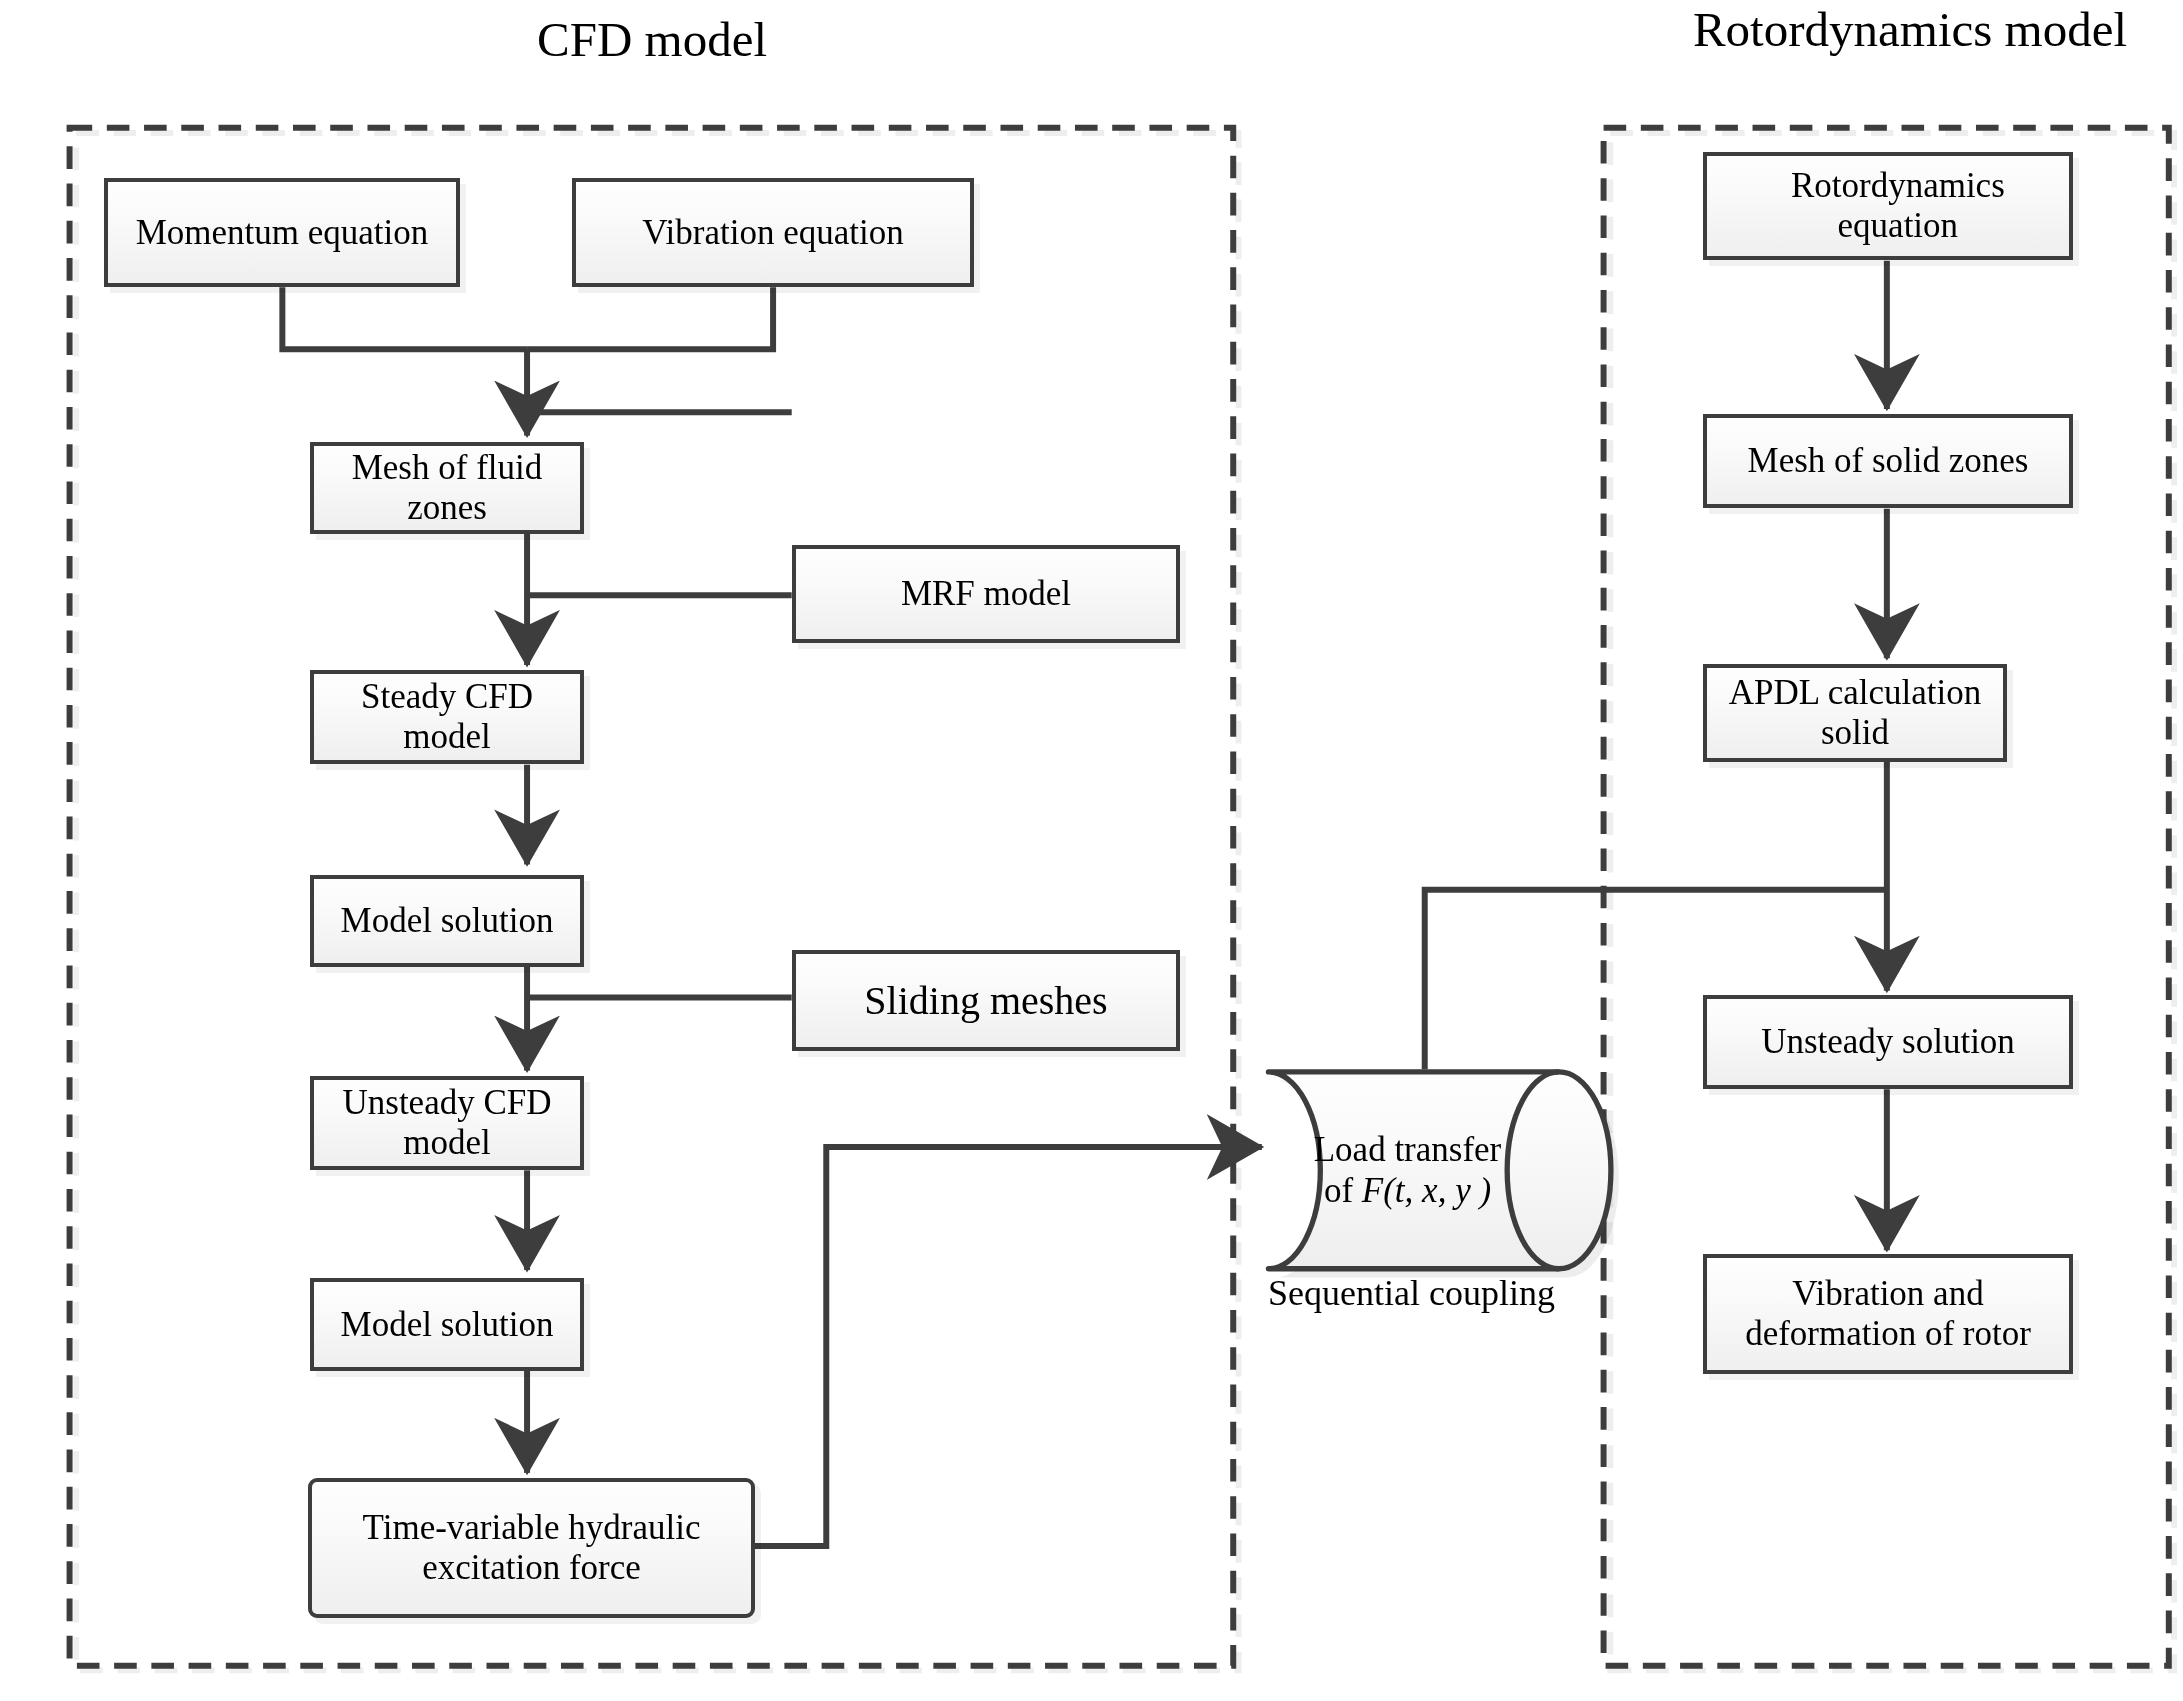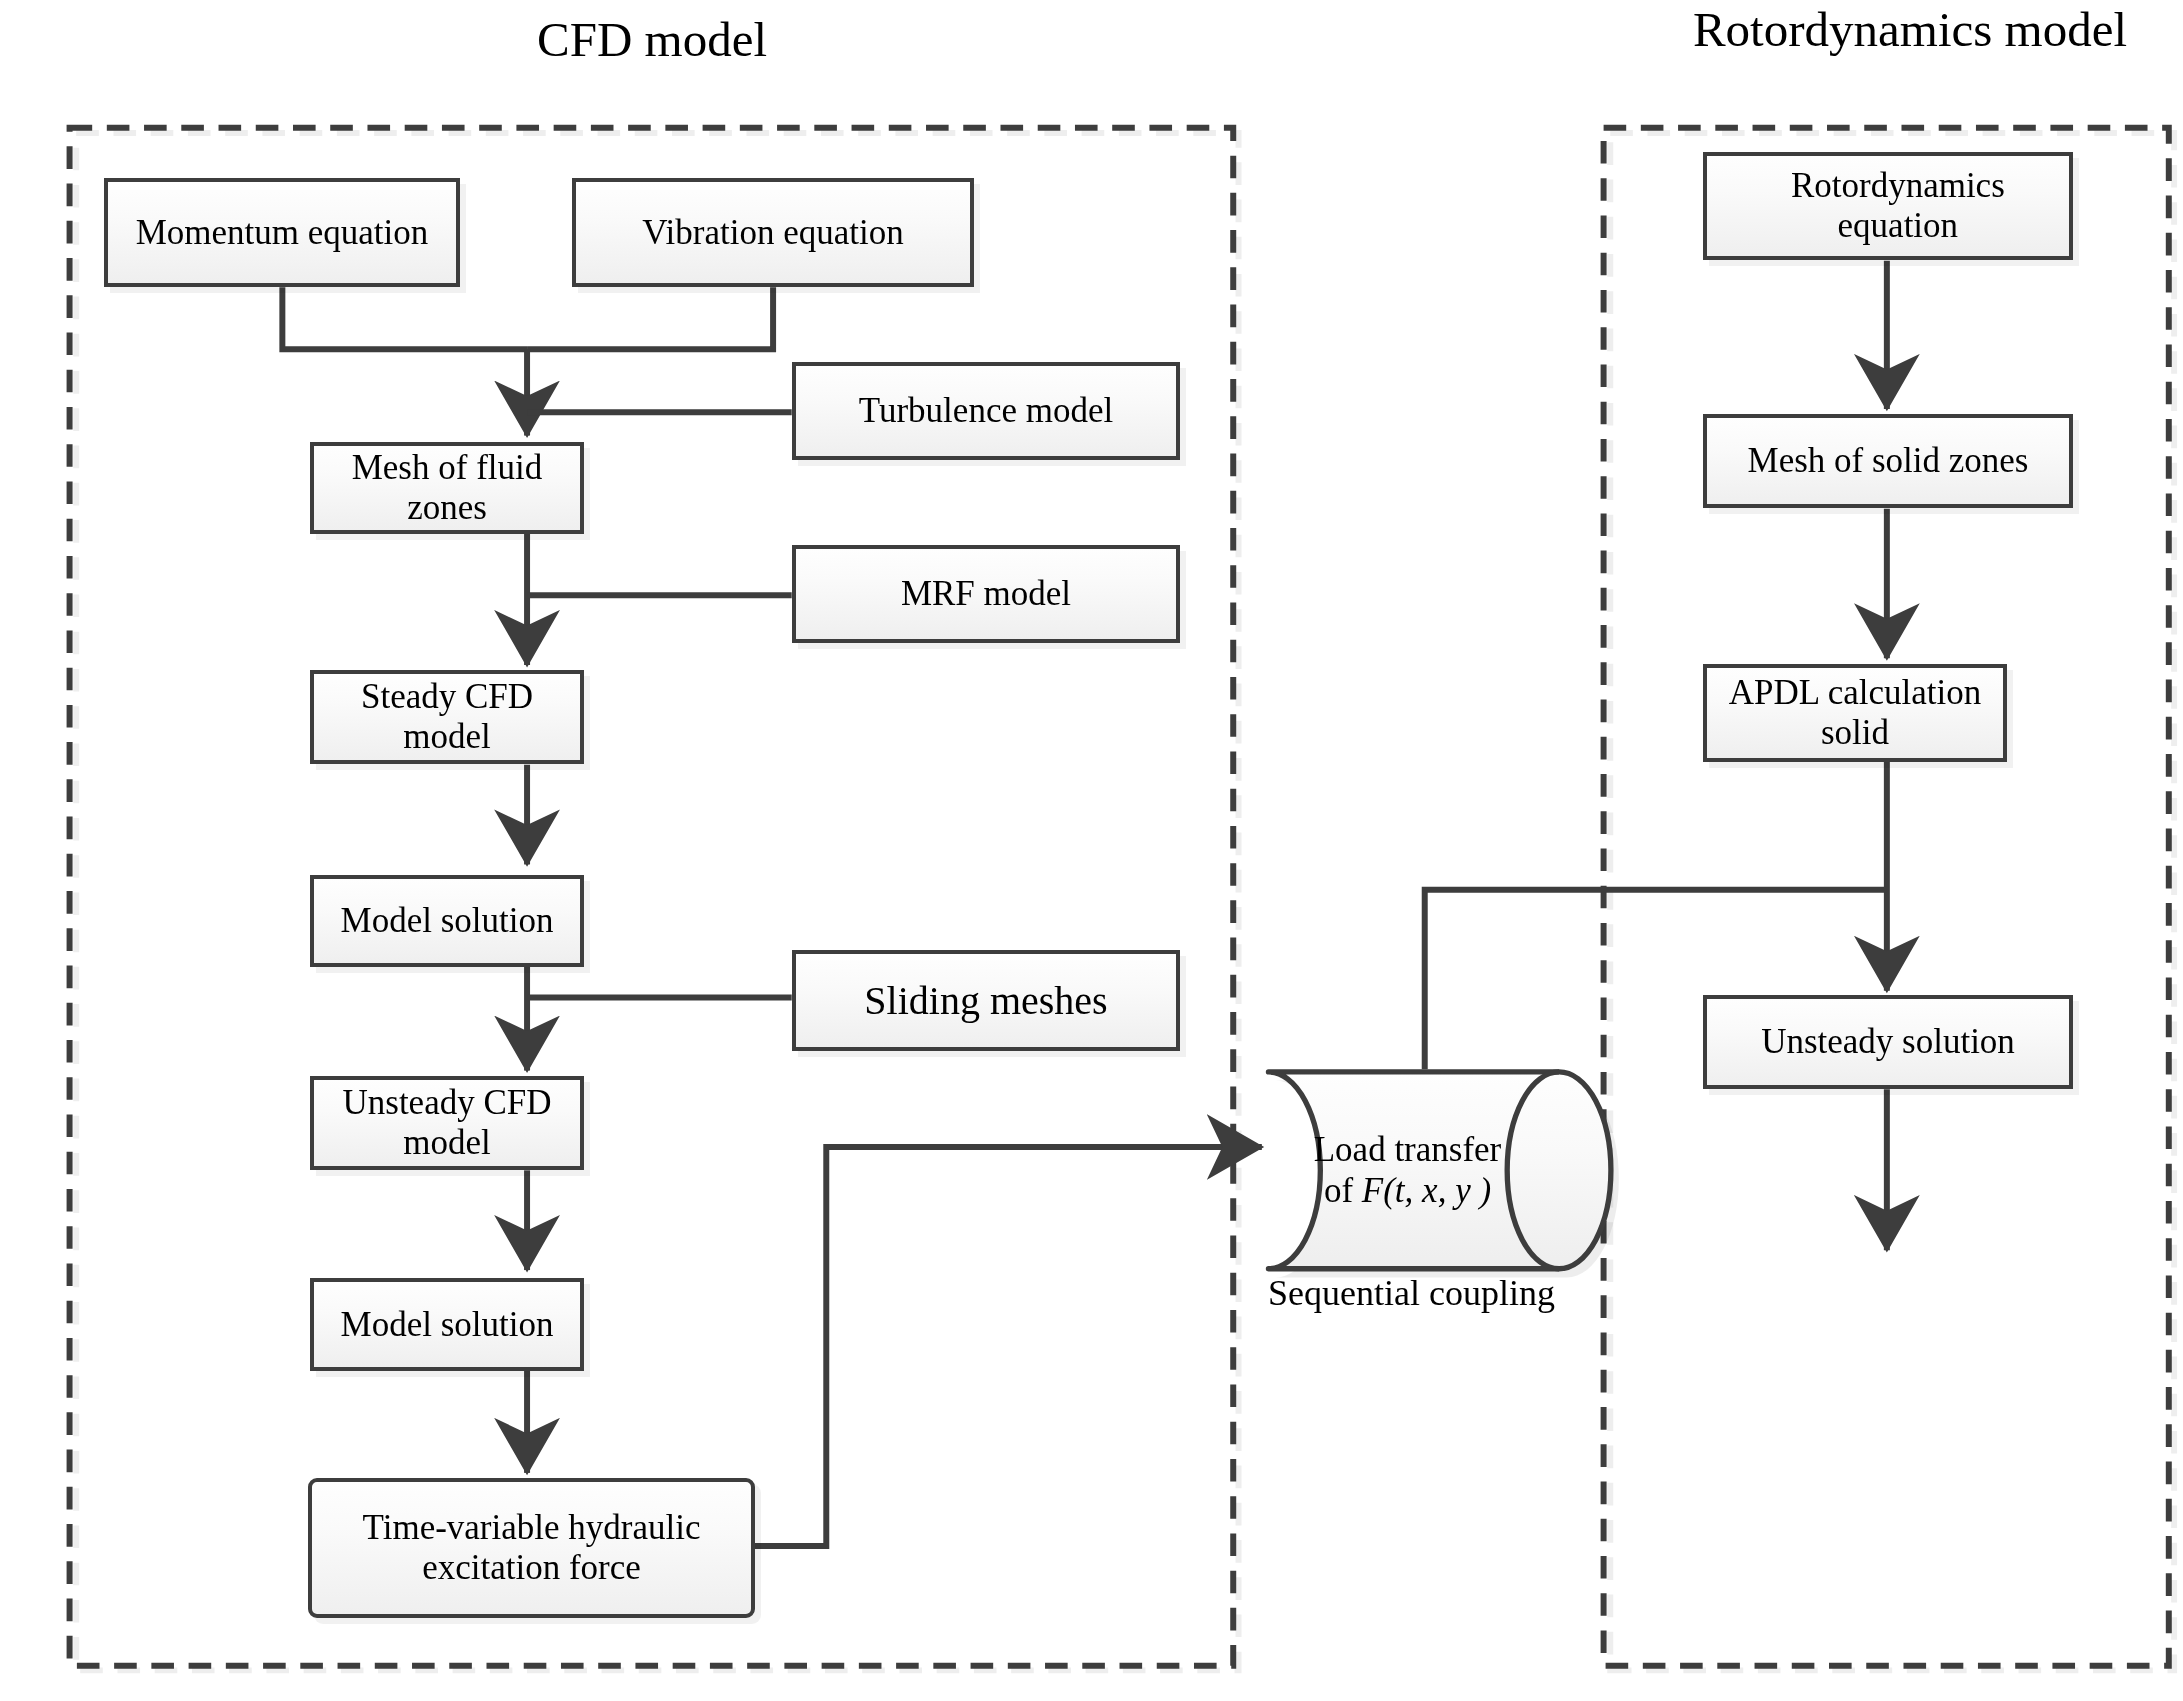--- a/index.html
+++ b/index.html
@@ -123,23 +123,20 @@
   <div class="grp-title" style="left:1569px;top:5.3px;width:612px;">Rotordynamics model</div>
 
   <div class="nodebox" style="left:69px;top:178px;width:356px;height:109px;font-size:35px;">
     <span>Momentum equation</span>
   </div>
 
   <div class="nodebox" style="left:537px;top:178px;width:402px;height:109px;font-size:35px;">
     <span>Vibration equation</span>
   </div>
 
-  <div class="nodebox" style="left:757px;top:362px;width:388px;height:98px;font-size:35px;">
-    <span>Turbulence model</span>
-  </div>
 
   <div class="nodebox" style="left:275px;top:442px;width:274px;height:92px;font-size:35px;">
     <span>Mesh of fluid zones</span>
   </div>
 
   <div class="nodebox" style="left:757px;top:545px;width:388px;height:98px;font-size:35px;">
     <span>MRF model</span>
   </div>
 
   <div class="nodebox" style="left:275px;top:670px;width:274px;height:94px;font-size:35px;">
@@ -187,15 +184,19 @@
 
   <div class="nodebox" style="left:1668px;top:664px;width:304px;height:98px;font-size:35px;flex-direction:column;">
     <span>APDL calculation</span>
     <span>solid</span>
   </div>
 
   <div class="nodebox" style="left:1668px;top:995px;width:370px;height:94px;font-size:35px;">
     <span>Unsteady solution</span>
   </div>
 
+  <div class="nodebox" style="left:1668px;top:1254px;width:370px;height:120px;font-size:35px;flex-direction:column;">
+    <span>Vibration and</span>
+    <span>deformation of rotor</span>
+  </div>
 
 </div>
 
 
 </body></html>

